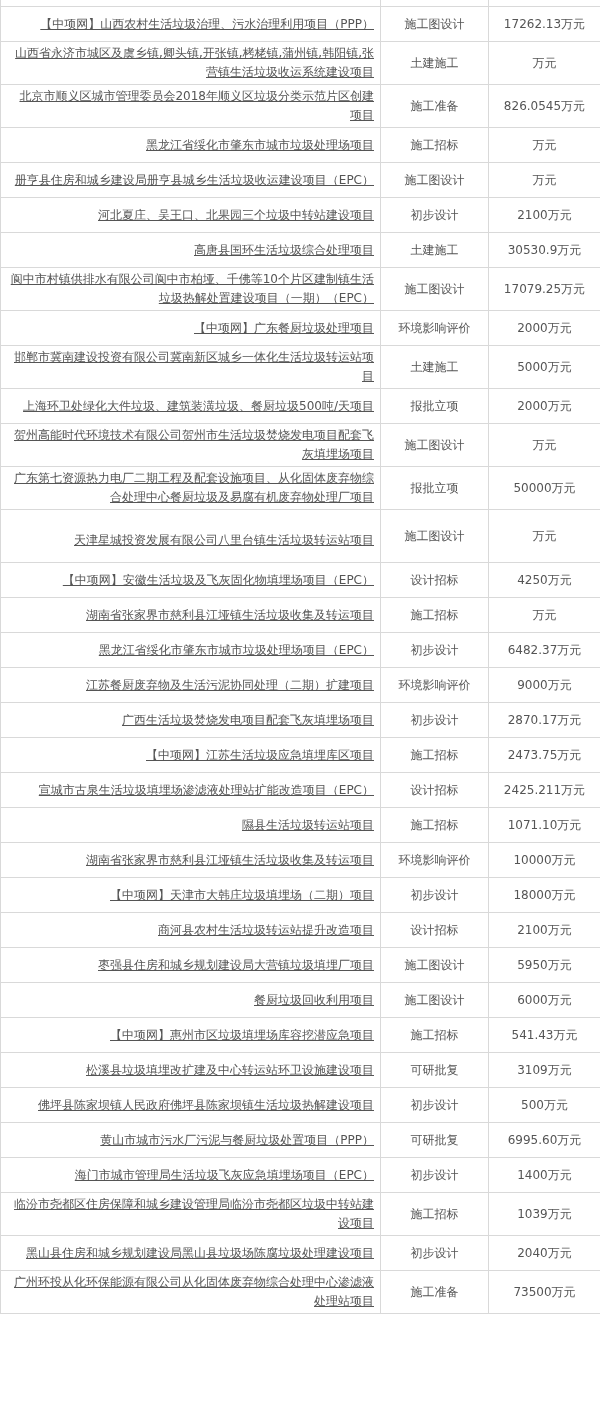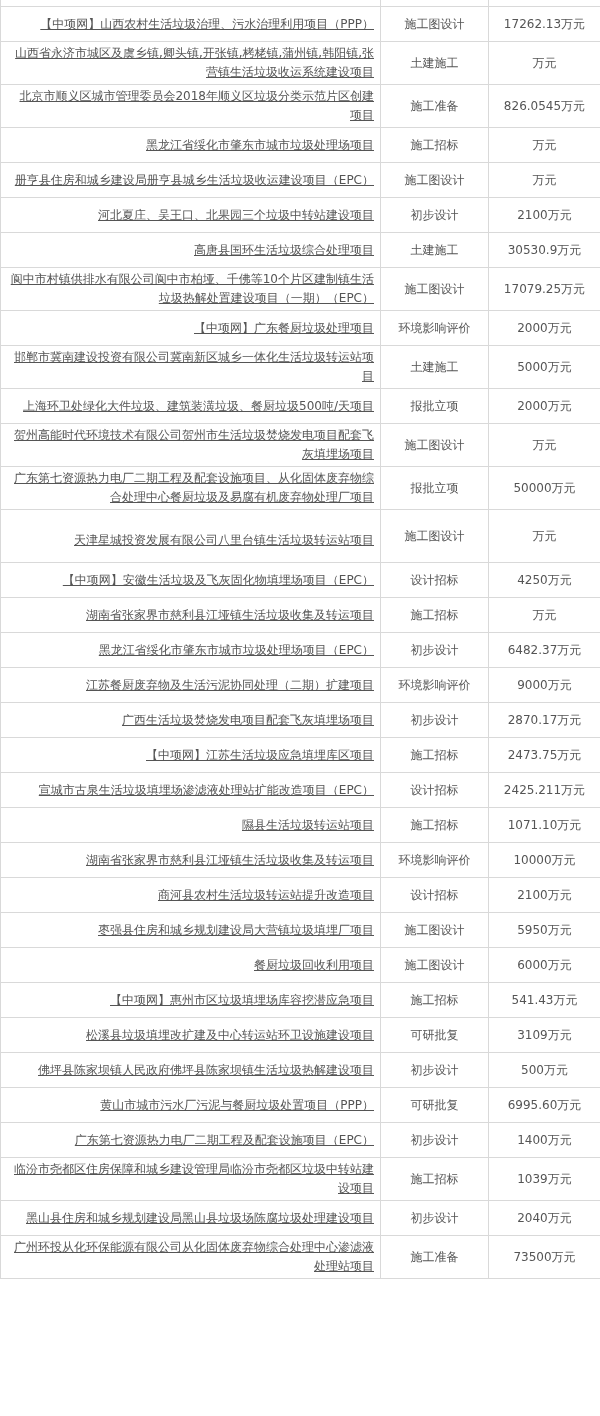--- a/index.html
+++ b/index.html
@@ -199,20 +199,25 @@
     <td class="stage">施工招标</td>
     <td class="amount">1071.10万元</td>
   </tr>
 
   <tr class="row">
     <td class="name">湖南省张家界市慈利县江垭镇生活垃圾收集及转运项目</td>
     <td class="stage">环境影响评价</td>
     <td class="amount">10000万元</td>
   </tr>
 
+  <tr class="row">
+    <td class="name">【中项网】天津市大韩庄垃圾填埋场（二期）项目</td>
+    <td class="stage">初步设计</td>
+    <td class="amount">18000万元</td>
+  </tr>
 
   <tr class="row">
     <td class="name">商河县农村生活垃圾转运站提升改造项目</td>
     <td class="stage">设计招标</td>
     <td class="amount">2100万元</td>
   </tr>
 
   <tr class="row">
     <td class="name">枣强县住房和城乡规划建设局大营镇垃圾填埋厂项目</td>
     <td class="stage">施工图设计</td>
@@ -244,21 +249,21 @@
   </tr>
 
   <tr class="row">
     <td class="name">黄山市城市污水厂污泥与餐厨垃圾处置项目（PPP）</td>
     <td class="stage">可研批复</td>
     <td class="amount">6995.60万元</td>
   </tr>
 
 
   <tr class="row">
-    <td class="name">广东第七资源热力电厂二期工程及配套设施项目（EPC）</td>
+    <td class="name">海门市城市管理局生活垃圾飞灰应急填埋场项目（EPC）</td>
     <td class="stage">初步设计</td>
     <td class="amount">1400万元</td>
   </tr>
 
   <tr class="row">
     <td class="name">临汾市尧都区住房保障和城乡建设管理局临汾市尧都区垃圾中转站建设项目</td>
     <td class="stage">施工招标</td>
     <td class="amount">1039万元</td>
   </tr>
 

